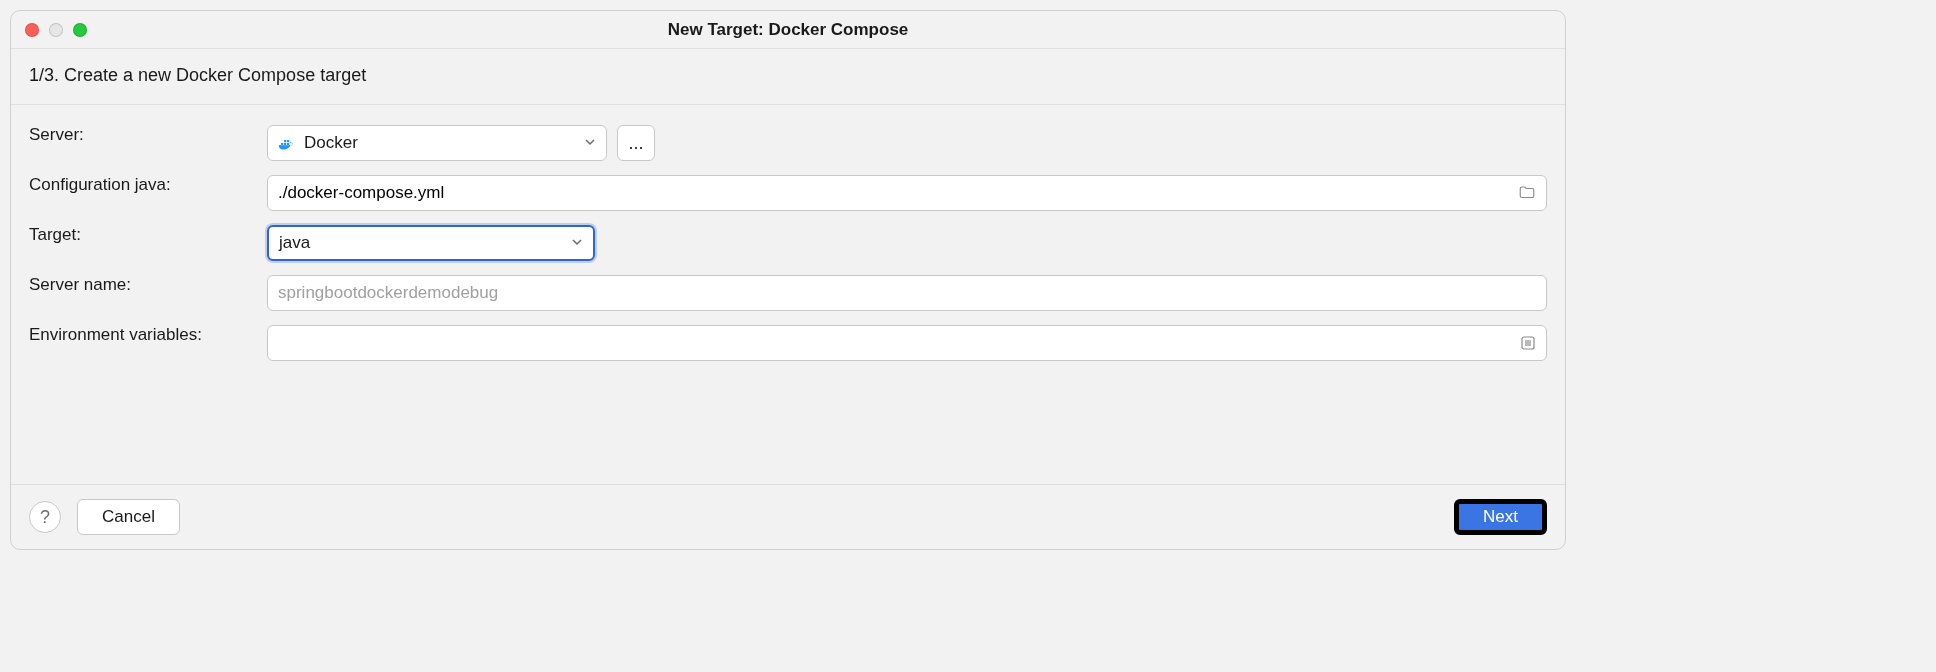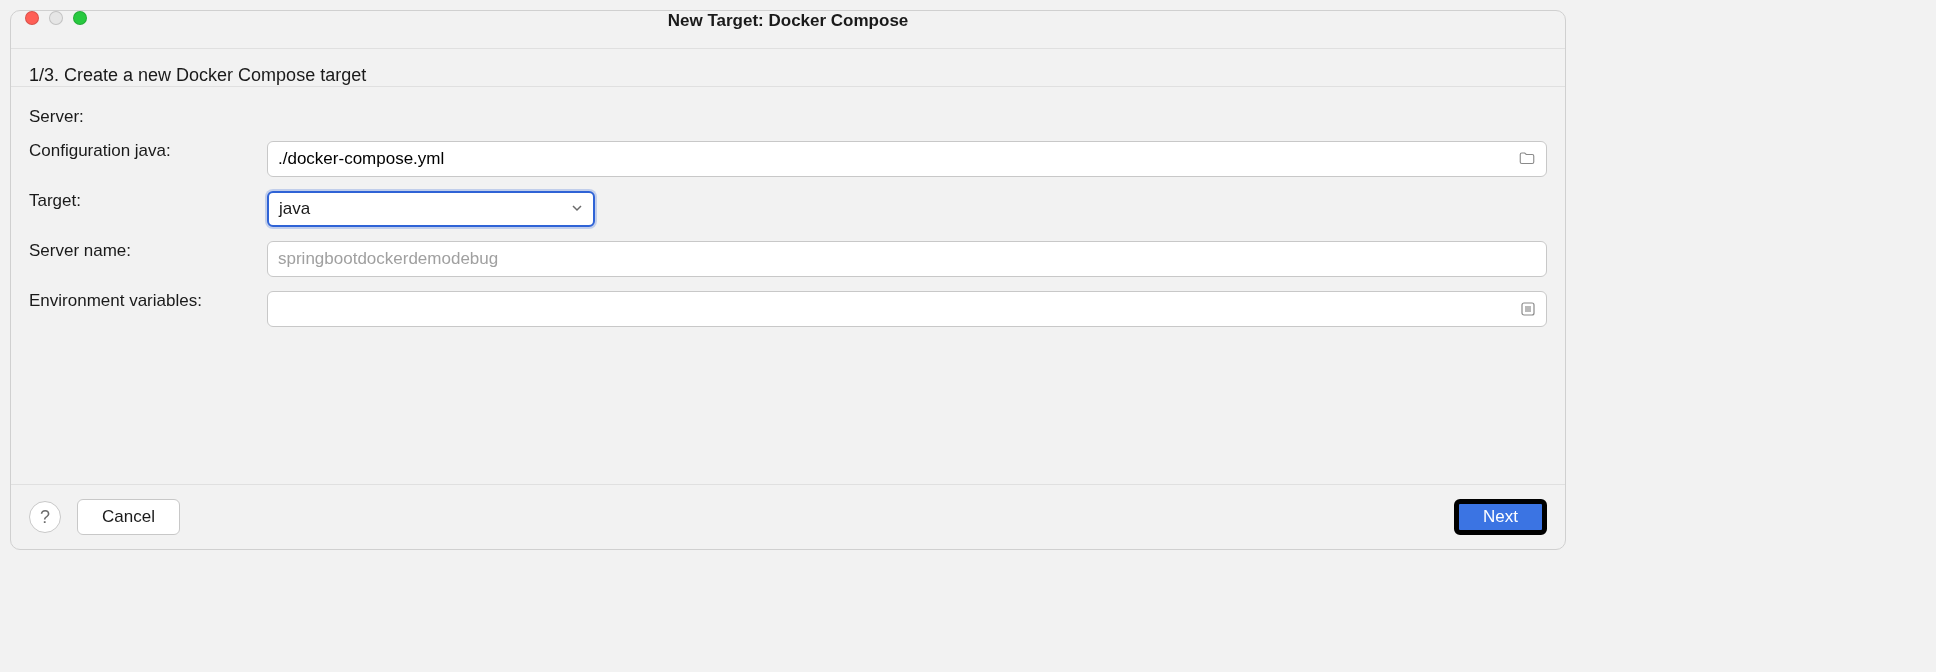--- a/index.html
+++ b/index.html
@@ -17,21 +17,21 @@
       border: 1px solid #d0d0d0;
       border-radius: 10px;
       overflow: hidden;
       margin: 10px;
       display: flex;
       flex-direction: column;
     }
     .title-bar {
       height: 38px;
       display: flex;
-      align-items: flex-start;
+      align-items: center;
       position: relative;
       padding: 0 14px;
       border-bottom: 1px solid #e0e0e0;
     }
     .traffic-lights {
       display: flex;
       gap: 10px;
       align-items: center;
     }
     .traffic-dot {
@@ -44,21 +44,21 @@
     .dot-yellow { background: #e6e6e6; }
     .dot-green { background: #27c93f; }
     .title-text {
       position: absolute;
       left: 50%;
       transform: translateX(-50%);
       font-weight: 700;
       font-size: 17px;
     }
     .sub-header {
-      padding: 16px 18px 0;
+      padding: 16px 18px 18px;
       font-size: 18px;
       border-bottom: 1px solid #e0e0e0;
     }
     .form-area {
       padding: 20px 18px 10px;
       flex: 1;
     }
     .form-row {
       display: flex;
       align-items: flex-start;
@@ -184,20 +184,38 @@
   </div>
   <div class="title-text">New Target: Docker Compose</div>
 </div>
 
 <div class="sub-header">1/3. Create a new Docker Compose target</div>
 
 <div class="form-area">
 
   <div class="form-row">
     <div class="label">Server:</div>
+    <div class="field">
+      <div class="select-box">
+        <span class="docker-icon">
+          <svg viewBox="0 0 24 20" width="18" height="16">
+            <path fill="#2396ed" d="M4 10h3v3H4zm4 0h3v3H8zm4 0h3v3h-3zM8 6h3v3H8zm4 0h3v3h-3zm4 4h3v3h-3zM21 11c-.5-.3-1.6-.4-2.4-.2-.1-.8-.6-1.5-1.4-2.1l-.4-.3-.3.4c-.5.6-.7 1.6-.6 2.4.1.3.2.7.5 1-.3.2-1 .4-1.8.4H1.2c-.2 1.3.1 3 1.2 4.3 1.1 1.2 2.7 1.8 4.9 1.8 4.6 0 8-2.1 9.6-6 .7 0 2.1 0 2.9-1.5.1-.1.3-.6.3-.7L21 11z"></path>
+          </svg>
+        </span>
+        <span>Docker</span>
+        <span class="chevron">
+          <svg width="12" height="12" viewBox="0 0 12 12">
+              <path d="M2 4l4 4 4-4" stroke="#6b6b6b" stroke-width="1.5" fill="none"></path>
+            </svg>
+        </span>
+      </div>
+      <div class="ellipsis-btn">
+        <span>...</span>
+      </div>
+    </div>
   </div>
 
   <div class="form-row">
     <div class="label">Configuration java:</div>
     <div class="field">
       <div class="input-line">
         <input type="text" value="./docker-compose.yml" style="">
         <span class="right-icon">
           <svg width="18" height="18" viewBox="0 0 24 24">
               <path d="M3 6a2 2 0 012-2h4l2 2h8a2 2 0 012 2v8a2 2 0 01-2 2H5a2 2 0 01-2-2V6z" fill="none" stroke="#8a8a8a" stroke-width="1.5"></path>

